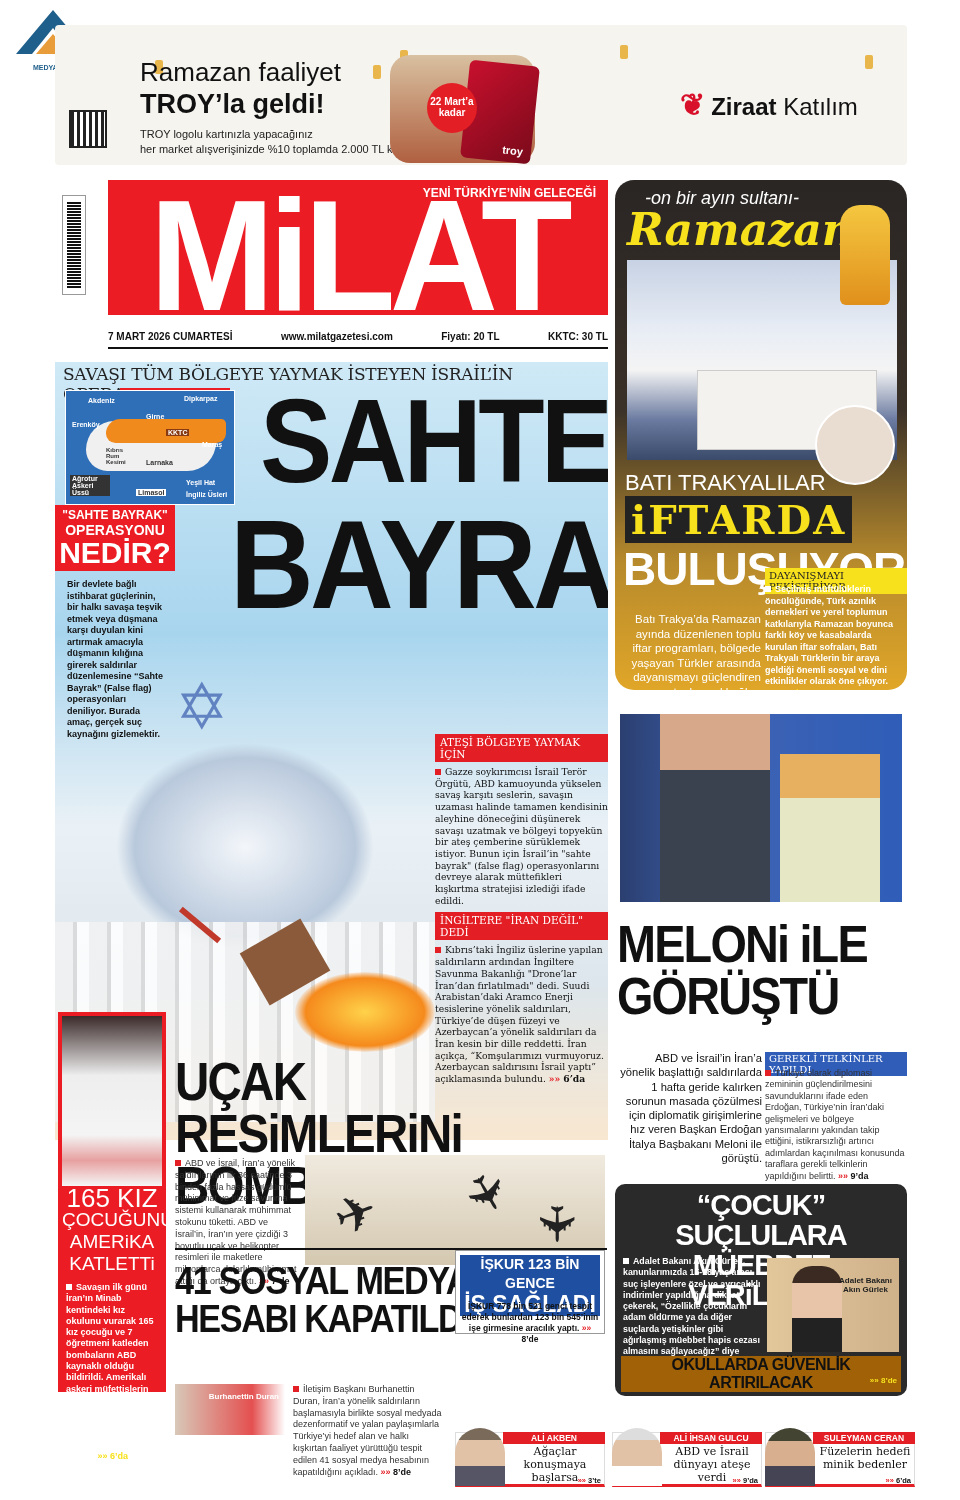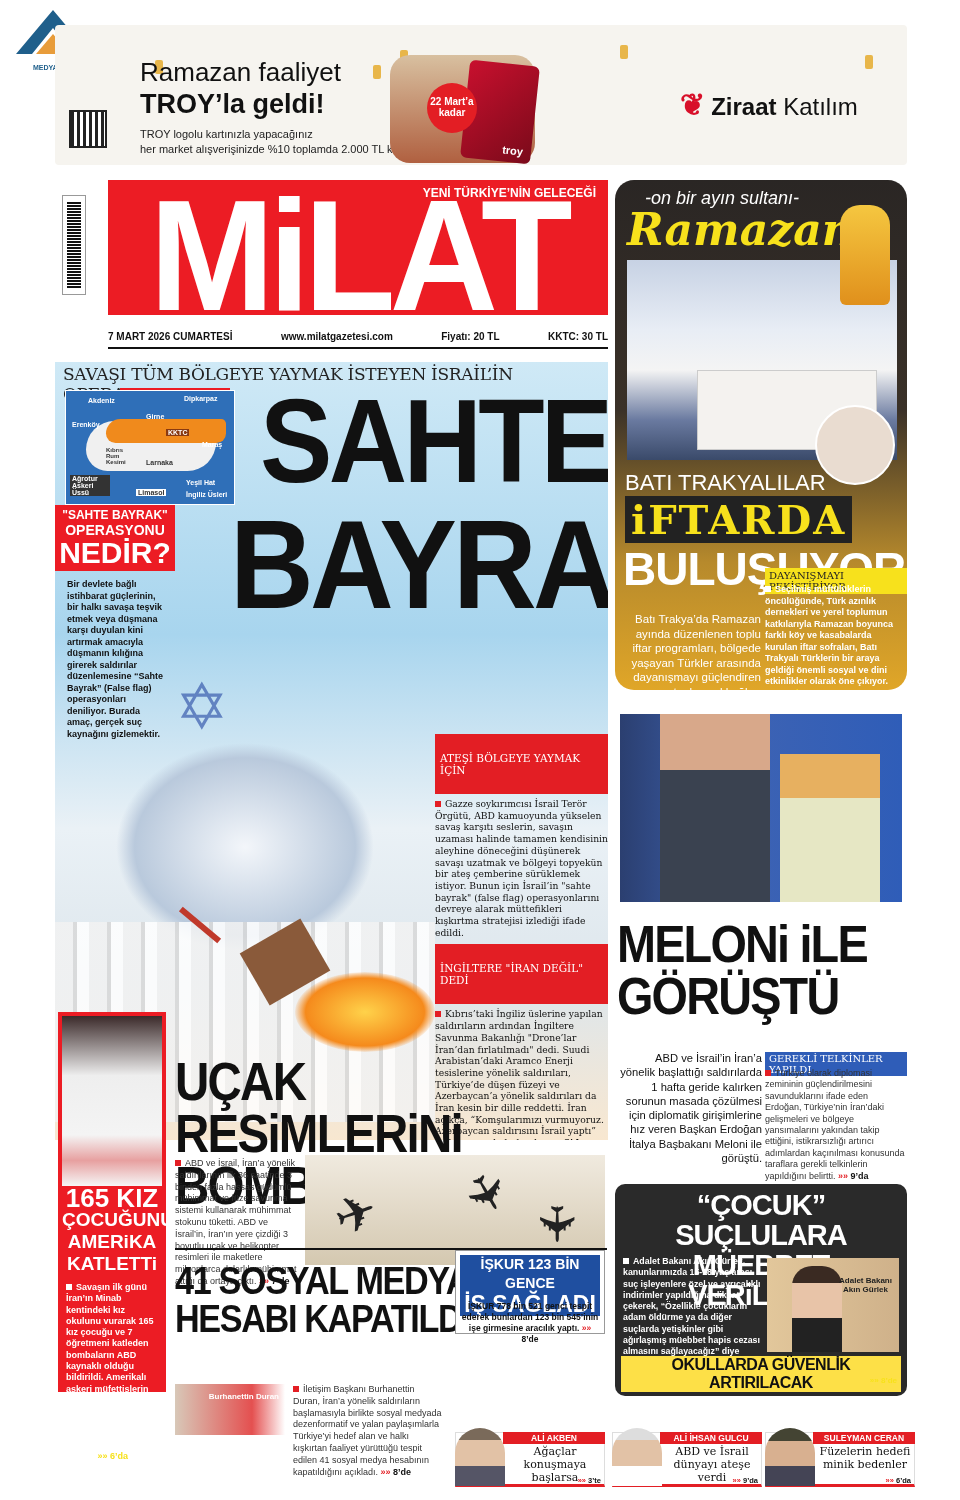--- a/index.html
+++ b/index.html
@@ -59,29 +59,29 @@
 #lead .nedir .c{font-size:30px;display:block;line-height:30px}
 #lead .side{left:12px;top:217px;width:100px;font-size:9px;font-weight:bold;line-height:11.5px;color:#111}
 #lead .deck{left:180px;top:270px;width:370px;font-size:14.5px;text-align:right;line-height:18.5px;font-family:"DejaVu Serif",serif;color:#111}
 #lead .smoke{left:60px;top:380px;width:260px;height:210px;border-radius:50%;background:radial-gradient(#f3f6fa,#b9c9dc 60%,transparent 70%)}
 #lead .star{left:120px;top:310px;width:70px;height:70px;color:#3a5cae;font-size:64px;line-height:70px;opacity:.7}
 #lead .city{left:0;top:560px;width:380px;height:200px;background:repeating-linear-gradient(90deg,#f2f2f2 0 18px,#d8d8d8 18px 22px,#ffffff 22px 34px);opacity:.85}
 #lead .launcher{left:195px;top:570px;width:70px;height:60px;background:#8a5a3a;transform:rotate(-30deg)}
 #lead .fire{left:240px;top:610px;width:140px;height:80px;border-radius:50%;background:radial-gradient(#ffd24a,#f58a1c 60%,transparent 72%)}
 #lead .missile{left:120px;top:560px;width:50px;height:6px;background:#c0392b;transform:rotate(40deg)}
 #lead .colbox{left:368px;top:372px;width:185px}
-.kickred{background:#e31e24;color:#fff;font-size:10.5px;padding:18px 5px;font-family:"DejaVu Serif",serif;display:inline-block;margin-left:12px}
+.kickred{background:#e31e24;color:#fff;font-size:10.5px;padding:2px 5px;font-family:"DejaVu Serif",serif;display:inline-block;margin-left:12px}
 .bul{display:inline-block;width:6px;height:6px;background:#e31e24;margin-right:4px}
 .col p{font-size:9.2px;line-height:11.7px;font-family:"DejaVu Serif",serif;color:#111;padding-left:12px;margin-top:4px}
 .col .ref{font-weight:bold;color:#111}
 .col .ref b{color:#e31e24;margin-right:3px}
 
 #kiz{left:58px;top:1012px;width:108px;height:380px;background:#ec1c24}
 #kiz .photo{left:4px;top:4px;width:100px;height:170px;background:linear-gradient(#3b2a2a,#eee 35%,#f4f4f4 70%,#e7a0a0 85%,#f6f6f6)}
-#kiz .h{left:4px;top:175px;width:100px;color:#fff;font-weight:700;text-align:center;line-height:22px}
+#kiz .h{left:4px;top:175px;width:100px;color:#fff;font-weight:400;text-align:center;line-height:22px}
 #kiz .h .a{font-size:26px;display:block}
 #kiz .h .b,#kiz .h .c,#kiz .h .d{font-size:19px;display:block}
 #kiz .body{left:8px;top:270px;width:95px;color:#fff;font-size:9px;font-weight:bold;line-height:11.3px}
 #kiz .body b{color:#f7e11c}
 
 #ucak{left:175px;top:1055px;width:430px;height:180px}
 #ucak .h{left:0;top:0;font-size:54px;font-weight:900;line-height:52px;letter-spacing:-2px;color:#111;transform:scaleX(0.88);transform-origin:left}
 #ucak .img{left:130px;top:100px;width:300px;height:110px;background:linear-gradient(#f0eadf,#d4c8b0);}
 #ucak .jet{position:absolute;color:#222;font-size:50px}
 #ucak .body{left:0;top:103px;width:125px;font-size:9px;line-height:11.8px;color:#333}
@@ -109,21 +109,21 @@
 #meloni .body{left:150px;top:360px;width:140px;font-size:9px;line-height:11.4px;color:#333}
 
 #cocuk{left:615px;top:1184px;width:292px;height:212px;background:#2a2a2a;border-radius:10px}
 #cocuk .h{left:8px;top:6px;width:276px;text-align:center;color:#fff;font-weight:900;line-height:30px}
 #cocuk .h .a,#cocuk .h .b{font-size:29px;display:block;letter-spacing:-1px}
 #cocuk .body{left:8px;top:72px;width:138px;font-size:8.8px;color:#fff;font-weight:bold;line-height:11.3px}
 #cocuk .body b{color:#f7e11c}
 #cocuk .photo{left:152px;top:74px;width:132px;height:94px;background:linear-gradient(90deg,#e2c79b,#cfb18a)}
 #cocuk .photo span{position:absolute;right:6px;top:18px;font-size:8px;font-weight:bold;text-align:center;color:#222}
 #cocuk .photo .face{position:absolute;left:25px;top:8px;width:50px;height:86px;background:linear-gradient(#3a2a22 0 20%,#e8c4a8 20% 60%,#222 60%);border-radius:20px 20px 0 0}
-#cocuk .kicker{left:6px;top:172px;width:280px;background:#fde047;color:#111;font-weight:900;font-size:16px;text-align:center;letter-spacing:-0.5px}
+#cocuk .kicker{left:6px;top:172px;width:280px;background:#a16207;color:#111;font-weight:900;font-size:16px;text-align:center;letter-spacing:-0.5px}
 #cocuk .ref{right:10px;top:192px;font-size:8px;font-weight:bold;color:#f7e11c}
 
 .colm{position:absolute;top:1432px;width:150px;height:55px;background:#fff}
 .colm .bg{position:absolute;left:0;top:0;width:150px;height:55px;border:1px solid #ddd;border-bottom:3px solid #e31e24}
 .colm .face{position:absolute;left:0;top:-4px;width:50px;height:58px;background:linear-gradient(#7a6a5a 0 20%,#e2c2a6 20% 65%,#556 65%);border-radius:25px 25px 0 0}
 .colm .name{position:absolute;left:48px;top:0;width:102px;background:#e31e24;color:#fff;font-size:8.5px;font-weight:bold;text-align:center;padding:1px 0}
 .colm .title{position:absolute;left:52px;top:13px;width:96px;text-align:center;font-size:11px;line-height:13px;font-family:"DejaVu Serif",serif;color:#111}
 .colm .ref{position:absolute;right:4px;bottom:2px;font-size:7.5px;font-weight:bold;color:#111}
 .colm .ref b{color:#e31e24}
 </style>

